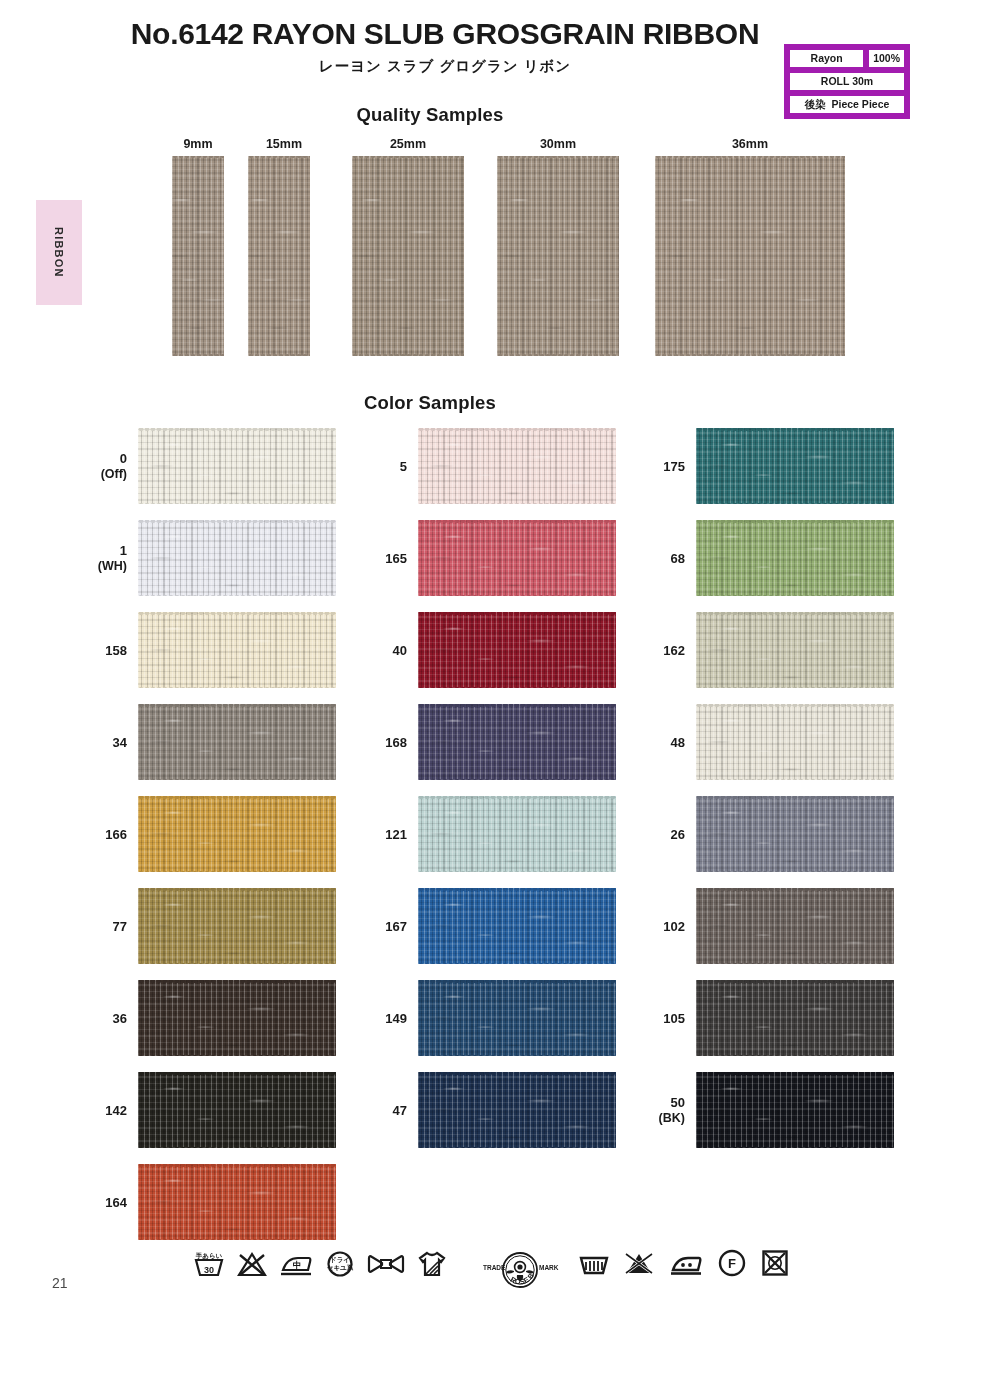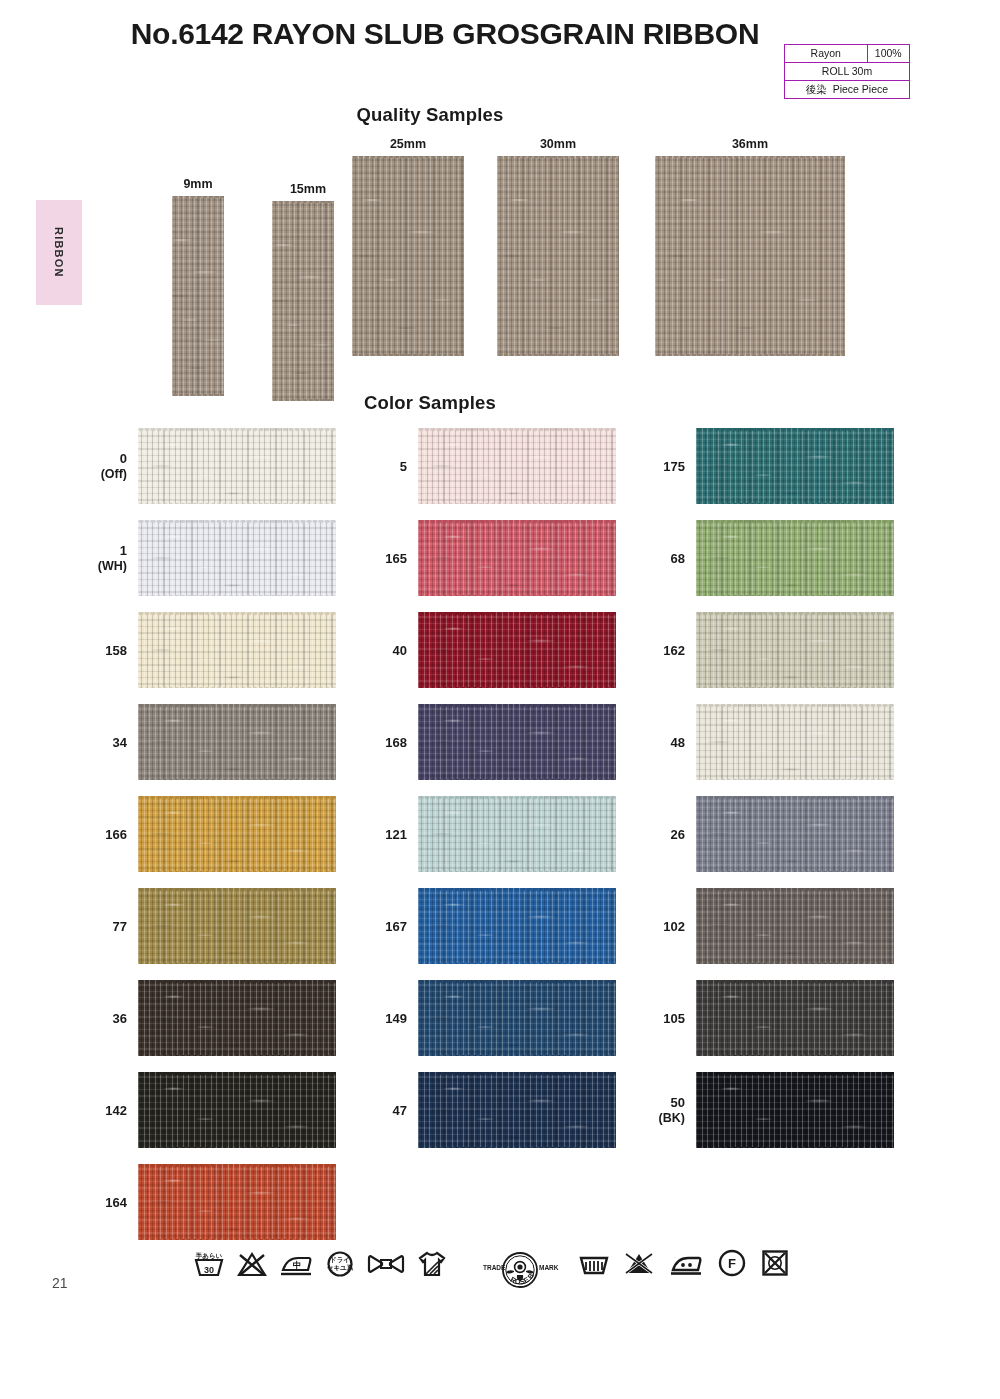--- a/index.html
+++ b/index.html
@@ -24,22 +24,22 @@
     font-size:14.5px;font-weight:700;margin-top:7px;
     letter-spacing:1px;white-space:nowrap;
   }
 
   .spec-table{
     position:absolute;left:784px;top:26px;width:126px;
     border:1px solid #000;border-collapse:collapse;
     font-size:10.5px;
   }
   .spec-table td{
-    border:1px solid #a21caf;text-align:center;
-    padding:2px 2px 3px;line-height:1.15;white-space:nowrap;
+    border:6px solid #a21caf;text-align:center;
+    padding:2px 2px 3px;line-height:1.15;white-space:nowrap;font-weight:bold;
   }
   .spec-row1 td:first-child{width:66%;}
 
   
   .side-tab{
     position:absolute;left:36px;top:200px;width:46px;height:105px;
     background:#f2d6e6;
     display:flex;align-items:center;justify-content:center;
   }
   .side-tab span{
@@ -150,20 +150,21 @@
   }
 </style>
 </head>
 <body>
 
 <div class="page">
 
   <div class="header">
     <div class="title-block">
       <div class="title-en">No.6142 RAYON SLUB GROSGRAIN RIBBON</div>
+      <div class="title-jp">レーヨン スラブ グログラン リボン</div>
     </div>
 
     <table class="spec-table">
       <tbody>
           <tr class="spec-row1">
         <td>Rayon</td>
         <td>100%</td>
       </tr>
       <tr>
         <td colspan="2">ROLL 30m</td>
@@ -177,33 +178,33 @@
     </tbody>
       </table>
   </div>
 
   <div class="side-tab">
     <span>RIBBON</span>
   </div>
 
   <div class="section-head" id="quality-head">Quality Samples</div>
   <div class="quality-row" id="quality-row">
-      <div class="q-item" style="left: 172px; width: 52px; margin-top: 40px;">
+      <div class="q-item" style="left: 172px; width: 52px;">
         <div class="q-label">9mm</div>
         <div class="q-swatch" style="width: 52px; height: 200px; background: rgb(161, 146, 131);">
           <div class="weave">
             <div class="warp"></div>
             <div class="slub"></div>
             <div class="nub"></div>
           </div>
           <div class="edge-top" style="color:rgb(142,128,115)"></div>
           <div class="edge-bot" style="color:rgb(142,128,115)"></div>
         </div>
       </div>
-      <div class="q-item" style="left: 272px; width: 72px; margin-top: 45px;">
+      <div class="q-item" style="left: 248px; width: 72px;">
         <div class="q-label">15mm</div>
         <div class="q-swatch" style="width: 62px; height: 200px; background: rgb(163, 147, 131);">
           <div class="weave">
             <div class="warp"></div>
             <div class="slub"></div>
             <div class="nub"></div>
           </div>
           <div class="edge-top" style="color:rgb(143,129,115)"></div>
           <div class="edge-bot" style="color:rgb(143,129,115)"></div>
         </div>

